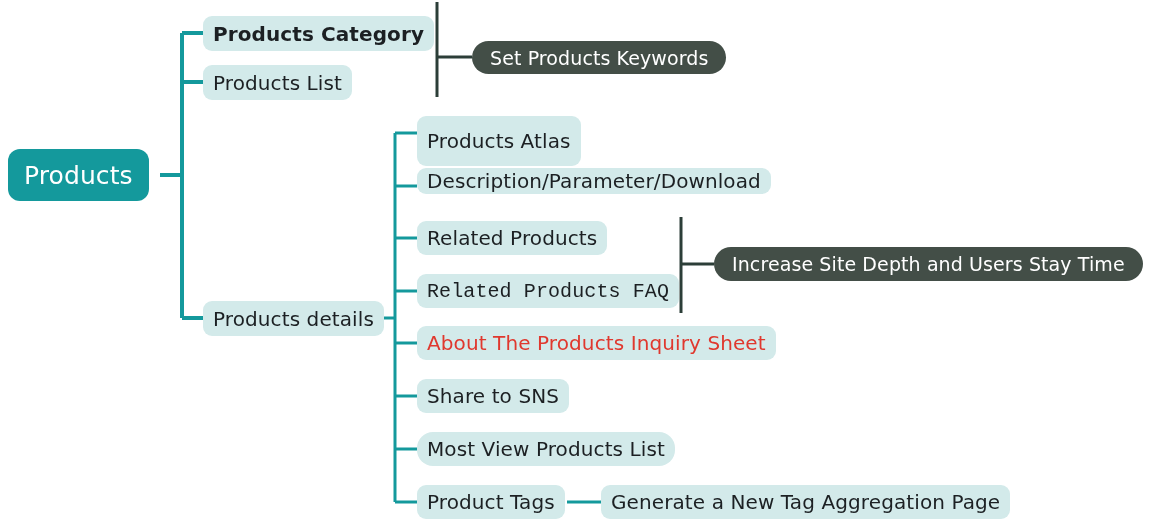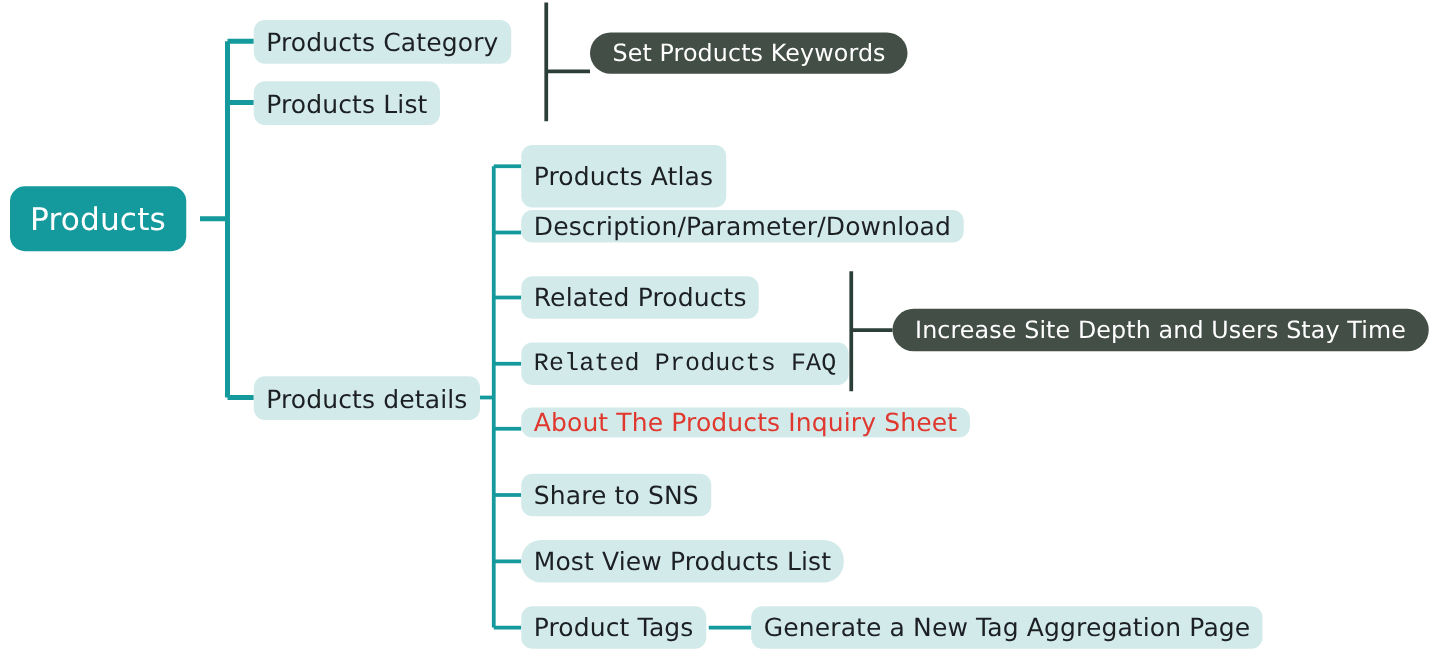--- a/index.html
+++ b/index.html
@@ -106,21 +106,21 @@
     <path d="M437,57 L472,57" stroke="#2c3e38" stroke-width="3" fill="none"></path>
 
     <path d="M681,217 L681,313" stroke="#2c3e38" stroke-width="3" fill="none"></path>
     <path d="M681,264 L714,264" stroke="#2c3e38" stroke-width="3" fill="none"></path>
   </svg>
 
   <div class="node root" style="left:8px; top:149px; height:52px;">
     <span>Products</span>
   </div>
 
-  <div class="node pill" style="left:203px; top:16px; height:35px;">
+  <div class="node pill" style="left:203px; top:16px; height:35px;font-weight:bold;">
     <span>Products Category</span>
   </div>
 
   <div class="node pill" style="left:203px; top:65px; height:35px;">
     <span>Products List</span>
   </div>
 
   <div class="node pill" style="left:203px; top:301px; height:35px;">
     <span>Products details</span>
   </div>
@@ -134,41 +134,41 @@
   </div>
 
   <div class="node pill" style="left:417px; top:221px; height:34px;">
     <span>Related Products</span>
   </div>
 
   <div class="node pill" style="left:417px; top:274px; height:34px;font-family:Liberation Mono, monospace;">
     <span>Related Products FAQ</span>
   </div>
 
-  <div class="node pill alert" style="left:417px; top:326px; height:24px;">
+  <div class="node pill alert" style="left:417px; top:326px; height:34px;">
     <span>About The Products Inquiry Sheet</span>
   </div>
 
   <div class="node pill" style="left:417px; top:379px; height:34px;">
     <span>Share to SNS</span>
   </div>
 
   <div class="node pill" style="left:417px; top:432px; height:34px;border-radius:16px;">
     <span>Most View Products List</span>
   </div>
 
   <div class="node pill" style="left:601px; top:485px; height:34px;">
     <span>Generate a New Tag Aggregation Page</span>
   </div>
 
   <div class="node pill" style="left:417px; top:485px; height:34px;">
     <span>Product Tags</span>
   </div>
 
-  <div class="node dark" style="left:472px; top:26px; height:33px;">
+  <div class="node dark" style="left:472px; top:41px; height:33px;">
     <span>Set Products Keywords</span>
   </div>
 
   <div class="node dark" style="left:714px; top:247px; height:34px;">
     <span>Increase Site Depth and Users Stay Time</span>
   </div>
 
 </div>
 
 </body></html>

